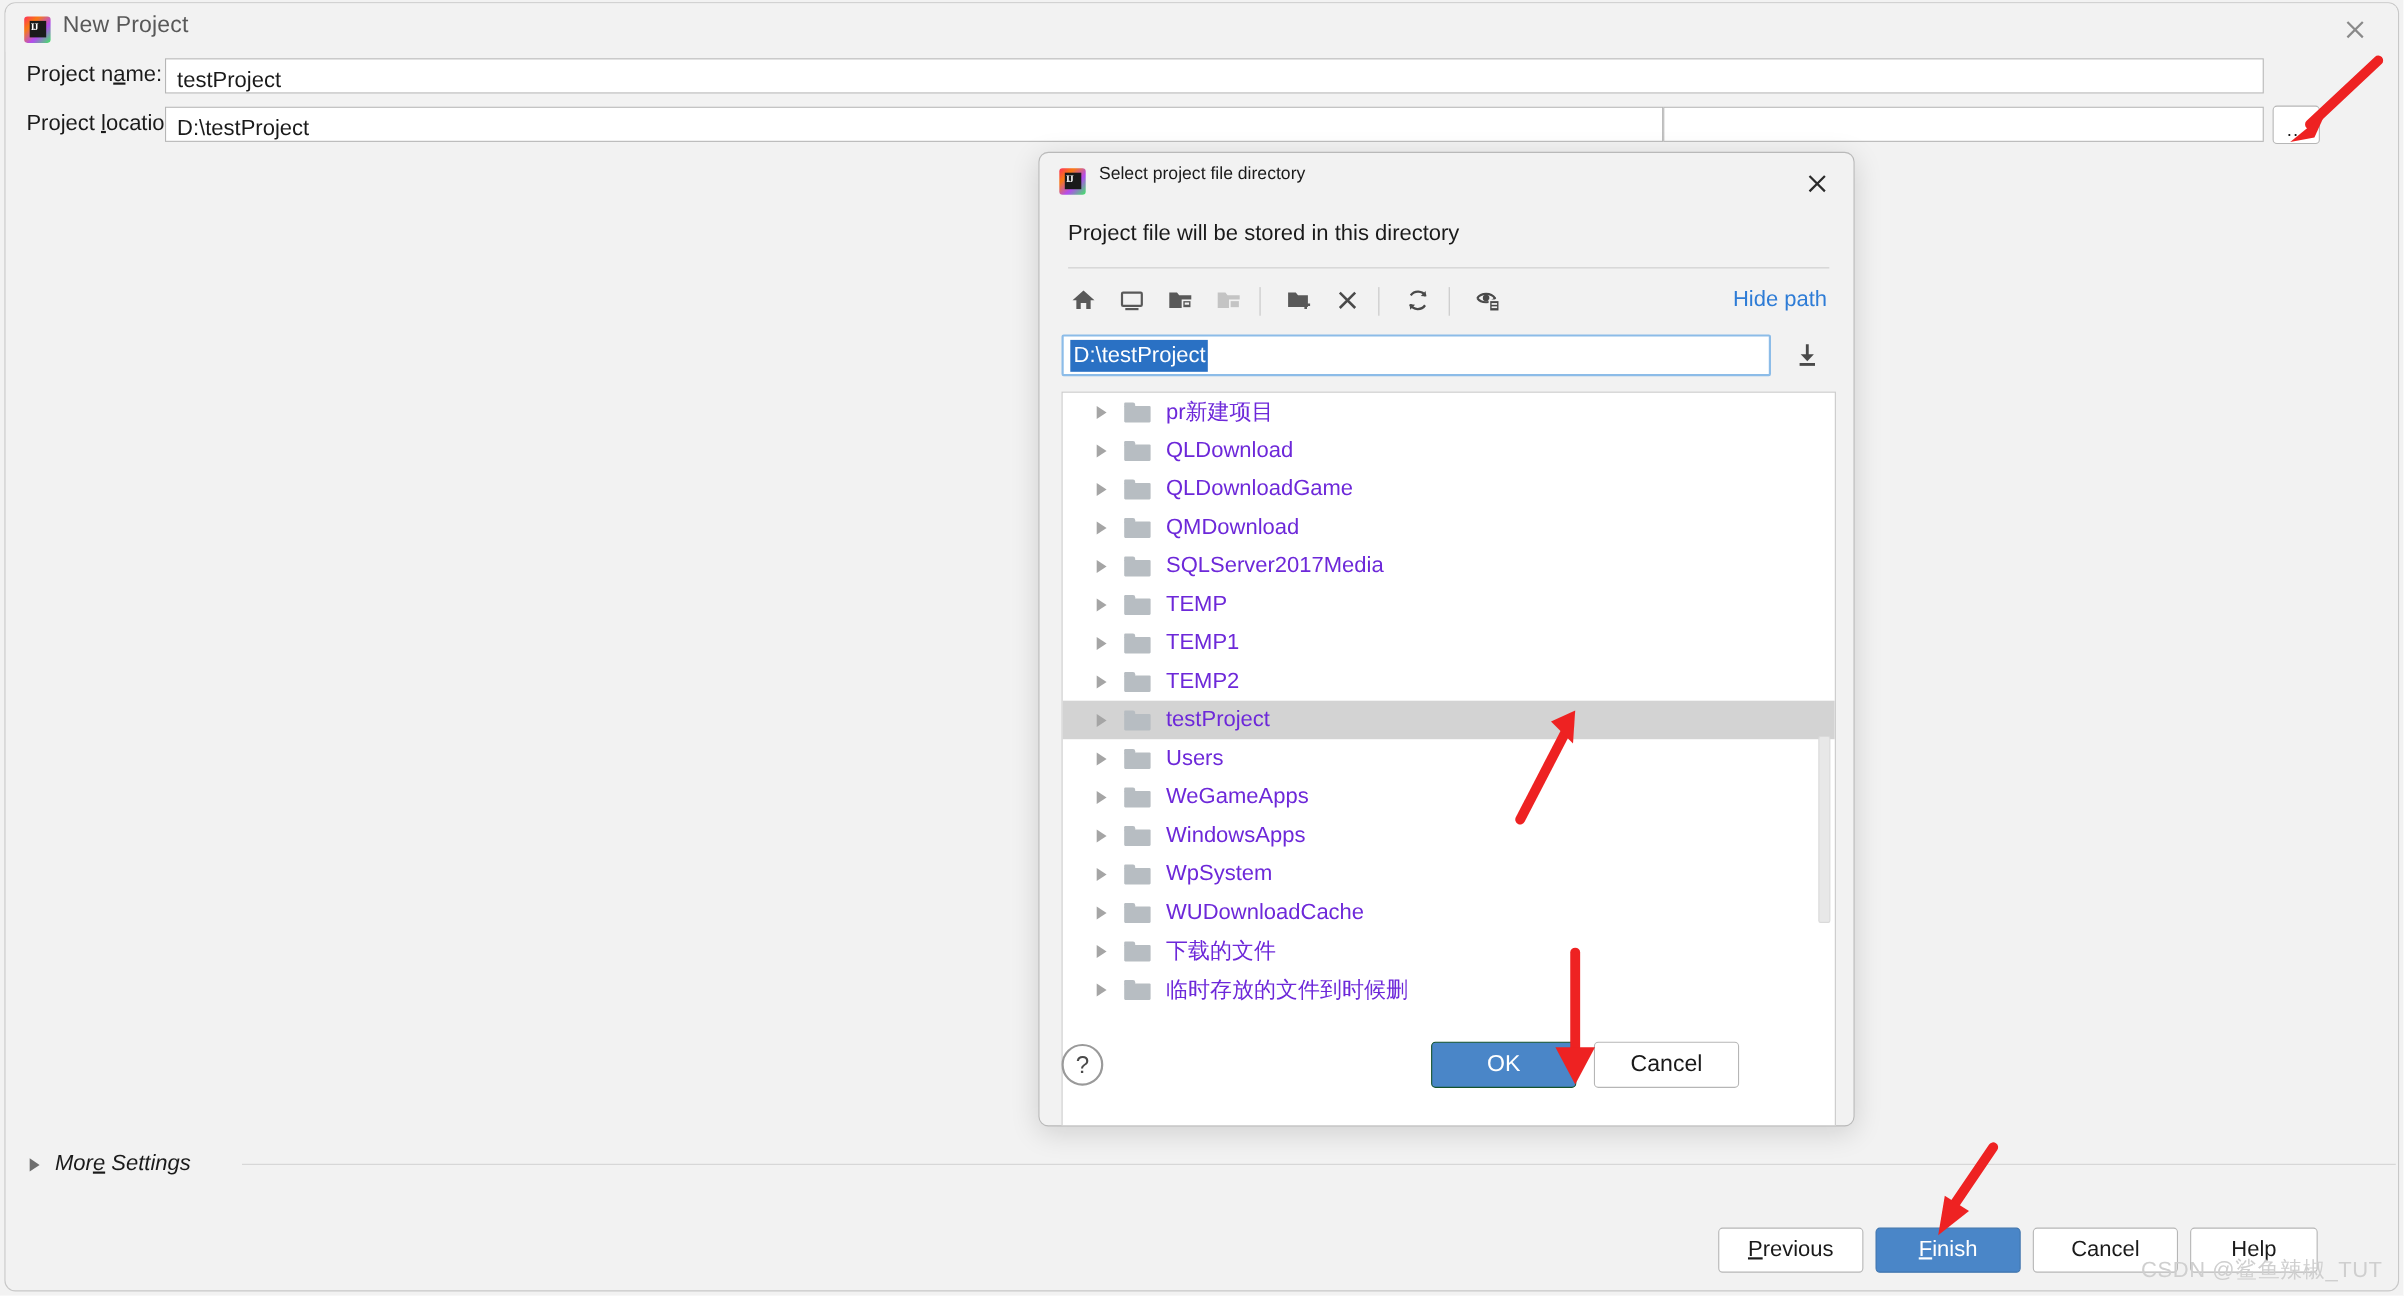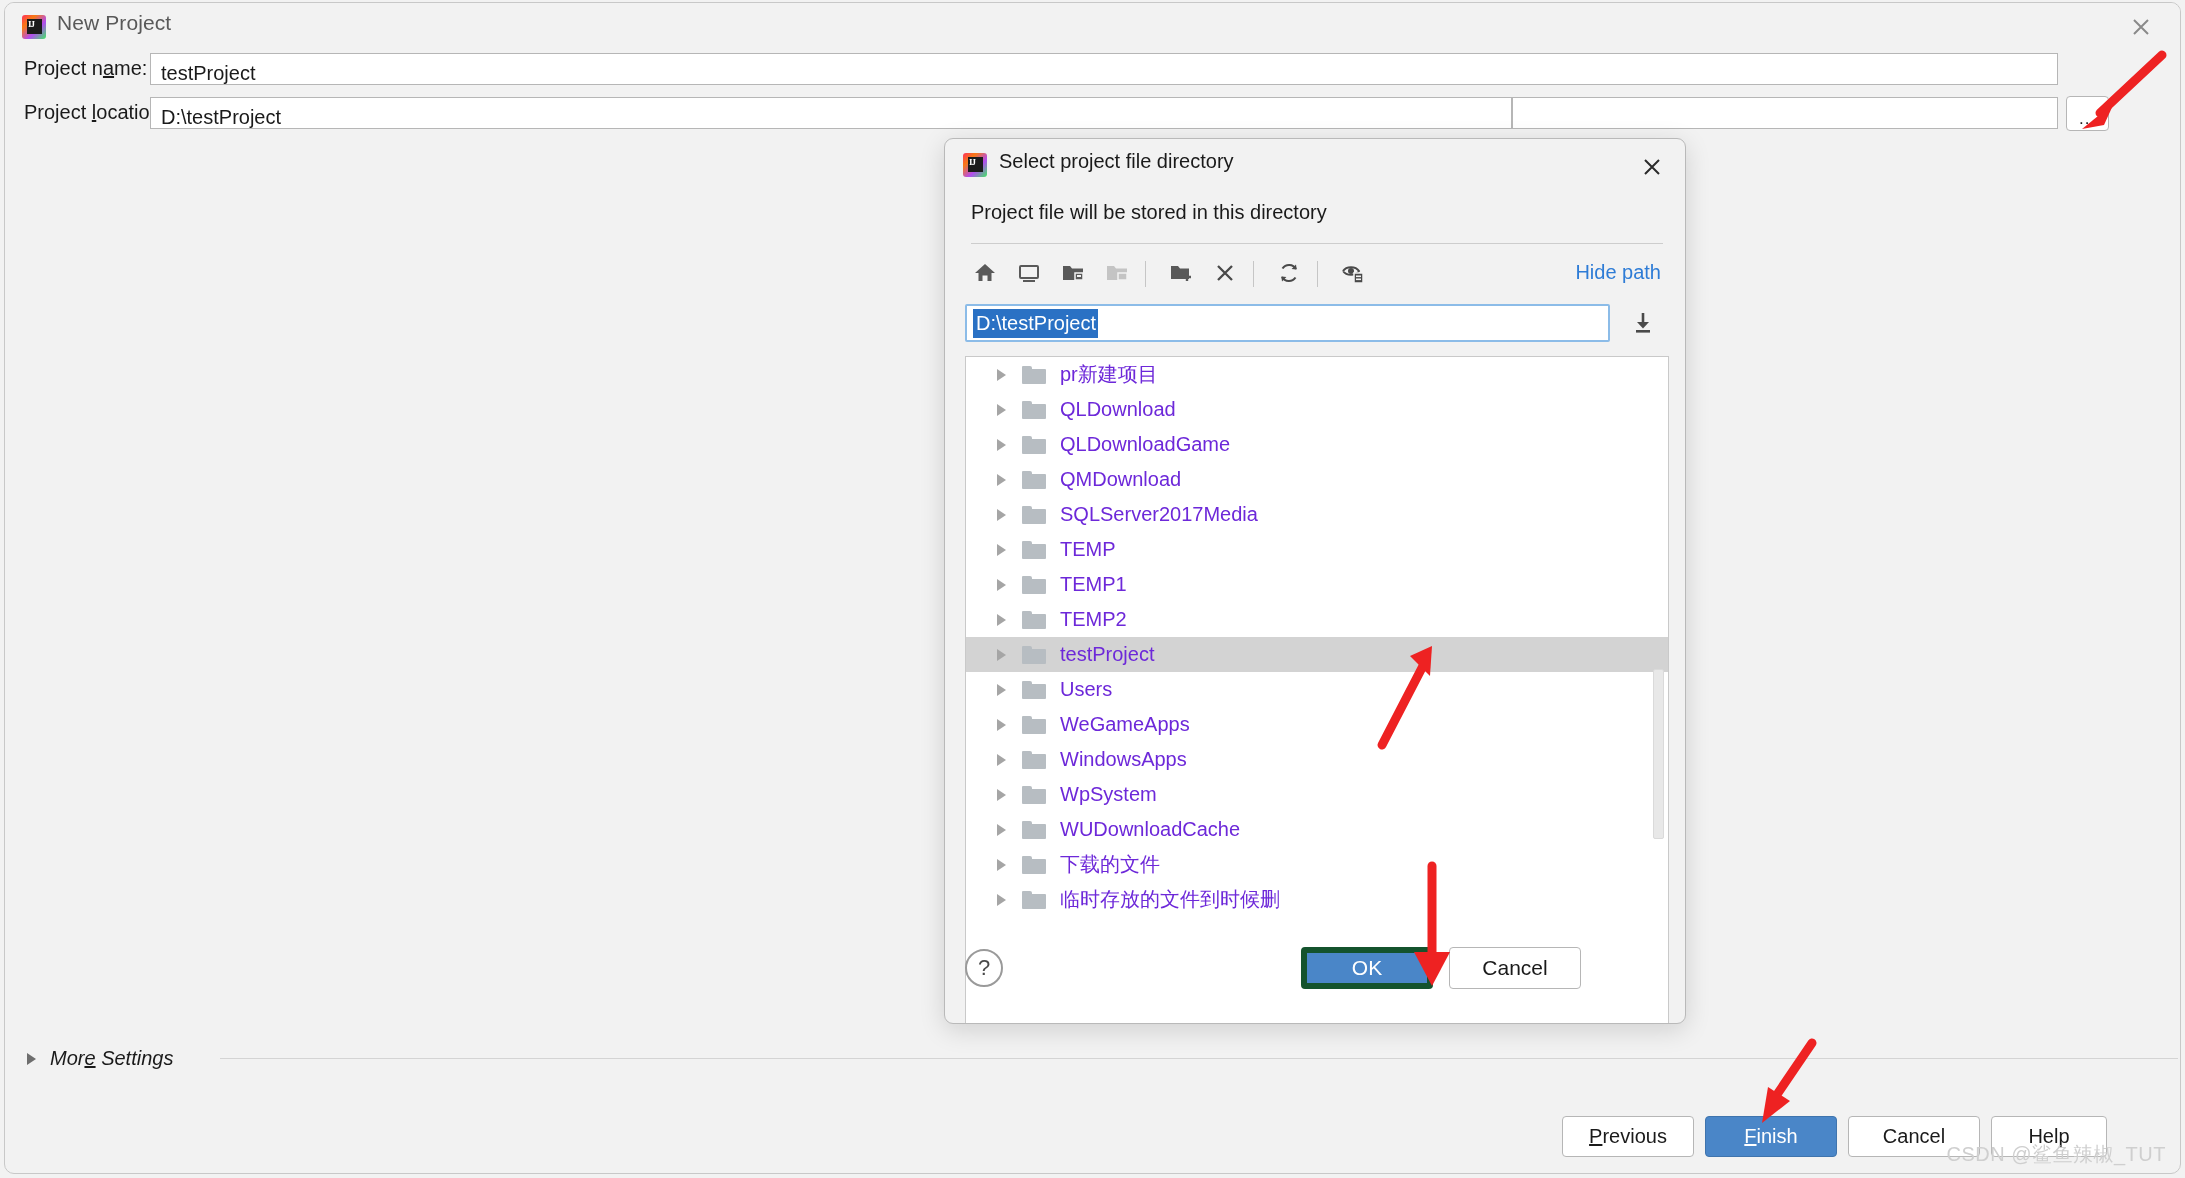--- a/index.html
+++ b/index.html
@@ -221,21 +221,21 @@
     border-radius: 9px;
     box-sizing: border-box;
     box-shadow: 0 6px 26px rgba(0,0,0,.14);
     overflow: hidden;
   }
   .dlg-titlebar { position: absolute; left:0; top:0; width:100%; height: 58px; }
   .dlg-icon { position: absolute; left: 18px; top: 14px; width: 24px; height: 24px; }
   .dlg-title {
     position: absolute;
     left: 54px; top: 11px;
-    font-size: 20px;
+    font-size: 16px;
     color: #1a1a1a;
   }
   .dlg-close {
     position: absolute;
     right: 18px; top: 13px;
     width: 30px; height: 30px;
     cursor: pointer;
   }
   .dlg-subtitle {
     position: absolute;
@@ -395,21 +395,21 @@
     box-sizing: border-box;
     display: flex;
     align-items: center;
     justify-content: center;
     font-size: 21px;
     cursor: pointer;
   }
   .dlg-ok {
     left: 356px; top: 808px; width: 132px;
     background: #4a86c8;
-    border: 6px solid #14532d;
+    border: 1px solid #14532d;
     color: #ffffff;
   }
   .dlg-cancel {
     left: 504px; top: 808px; width: 132px;
     background: #ffffff;
     border: 1px solid #b6b6b6;
     color: #1a1a1a;
   }
 
   

